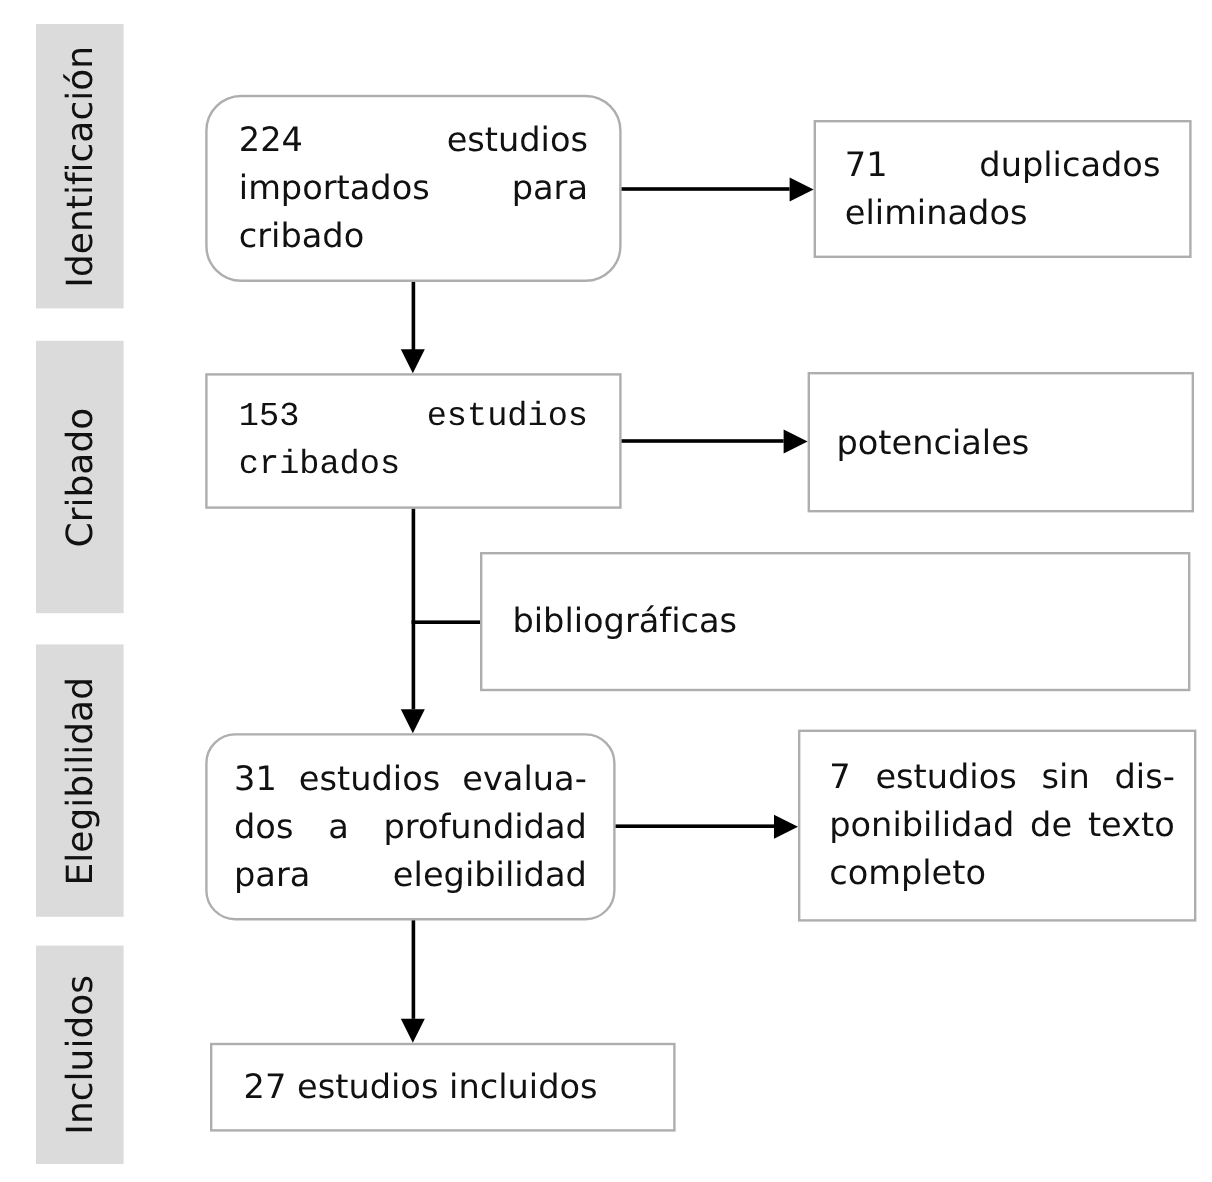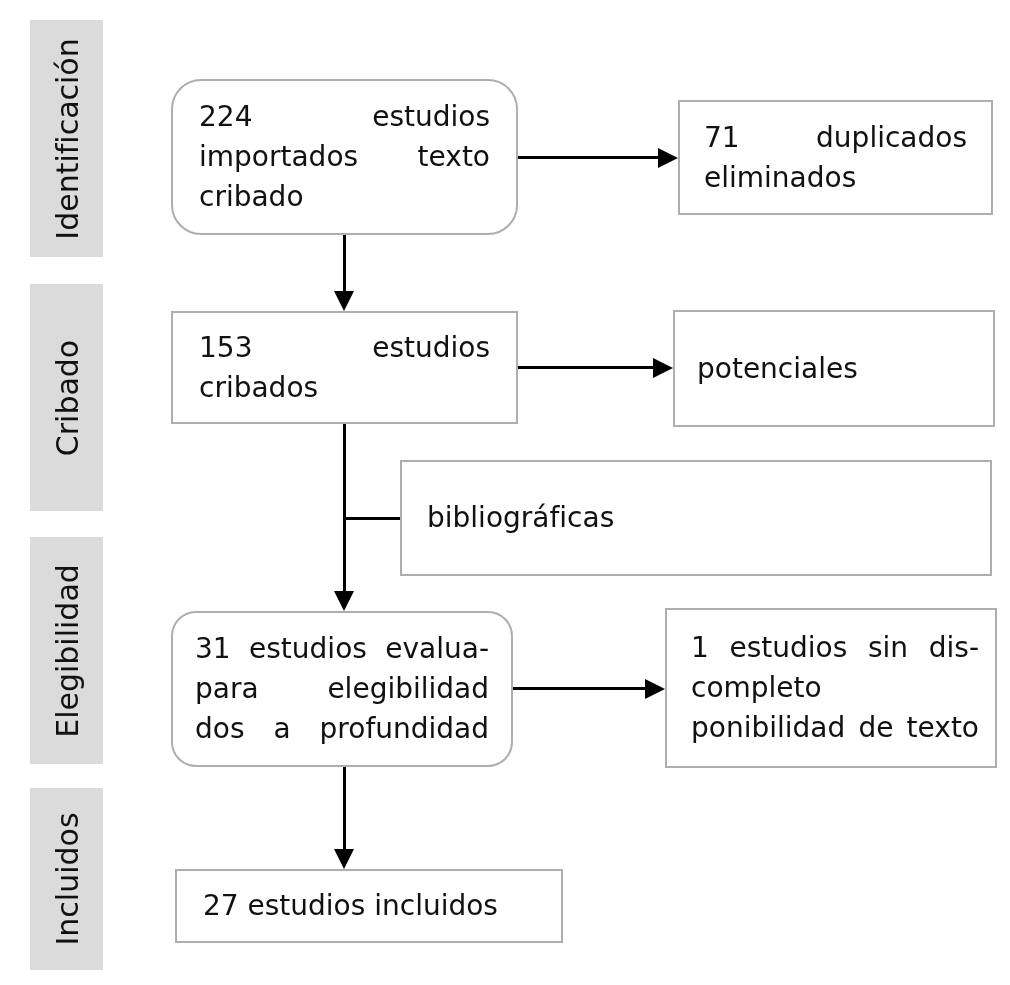--- a/index.html
+++ b/index.html
@@ -46,21 +46,21 @@
     display: flex;
     flex-direction: column;
     justify-content: center;
     font-size: 28px;
   }
   .bline { line-height: 40px; }
   .bline.just { text-align: justify; text-align-last: justify; }
 
   #b-imported   { left: 171px; top: 79px;  width: 347px; height: 156px; padding: 0 26px; border-radius: 30px; }
   #b-duplicates { left: 678px; top: 100px; width: 315px; height: 115px; padding: 0 24px; }
-  #b-screened   { left: 171px; top: 311px; width: 347px; height: 113px; padding: 0 26px; }
+  #b-screened   { left: 171px; top: 311px; width: 347px; height: 113px; padding: 0 26px; font-family: Liberation Mono, monospace; }
   #b-irrelevant { left: 673px; top: 310px; width: 322px; height: 117px; padding: 0 22px; }
   #b-potential  { left: 400px; top: 460px; width: 592px; height: 116px; padding: 0 25px; }
   #b-assessed   { left: 171px; top: 611px; width: 342px; height: 156px; padding: 0 22px; border-radius: 25px; }
   #b-nofulltext { left: 665px; top: 608px; width: 332px; height: 160px; padding: 0 16px 0 24px; }
   #b-included   { left: 175px; top: 869px; width: 388px; height: 74px;  padding: 0 26px; }
 
   
   .aline { position: absolute; background: var(--arrow); }
   #l-imp-dup   { left: 518px; top: 156px; width: 140px; height: 3px; }
   #l-imp-scr   { left: 343px; top: 235px; width: 3px;   height: 57px; }
@@ -103,46 +103,46 @@
   </div>
   <div class="stagebar" id="sb-elegibilidad">
     <span class="rot">Elegibilidad</span>
   </div>
   <div class="stagebar" id="sb-incluidos">
     <span class="rot">Incluidos</span>
   </div>
 
   <div class="box" id="b-imported">
       <div class="bline just">224 estudios</div>
-      <div class="bline just">importados texto</div>
+      <div class="bline just">importados para</div>
       <div class="bline just">cribado</div>
     </div>
   <div class="box" id="b-duplicates">
       <div class="bline just">71 duplicados</div>
       <div class="bline just">eliminados</div>
     </div>
   <div class="box" id="b-screened">
       <div class="bline just">153 estudios</div>
       <div class="bline just">cribados</div>
     </div>
   <div class="box" id="b-irrelevant">
       <div class="bline just">potenciales</div>
     </div>
   <div class="box" id="b-potential">
       <div class="bline just">bibliográficas</div>
     </div>
   <div class="box" id="b-assessed">
       <div class="bline just">31 estudios evalua-</div>
+      <div class="bline just">dos a profundidad</div>
       <div class="bline just">para elegibilidad</div>
-      <div class="bline just">dos a profundidad</div>
     </div>
   <div class="box" id="b-nofulltext">
-      <div class="bline just">1 estudios sin dis-</div>
+      <div class="bline just">7 estudios sin dis-</div>
+      <div class="bline just">ponibilidad de texto</div>
       <div class="bline just">completo</div>
-      <div class="bline just">ponibilidad de texto</div>
     </div>
   <div class="box" id="b-included">
       <div class="bline">27 estudios incluidos</div>
     </div>
 
   <div class="aline" id="l-imp-dup"></div>
   <div class="head-right" id="h-imp-dup"></div>
 
   <div class="aline" id="l-imp-scr"></div>
   <div class="head-down" id="h-imp-scr"></div>

